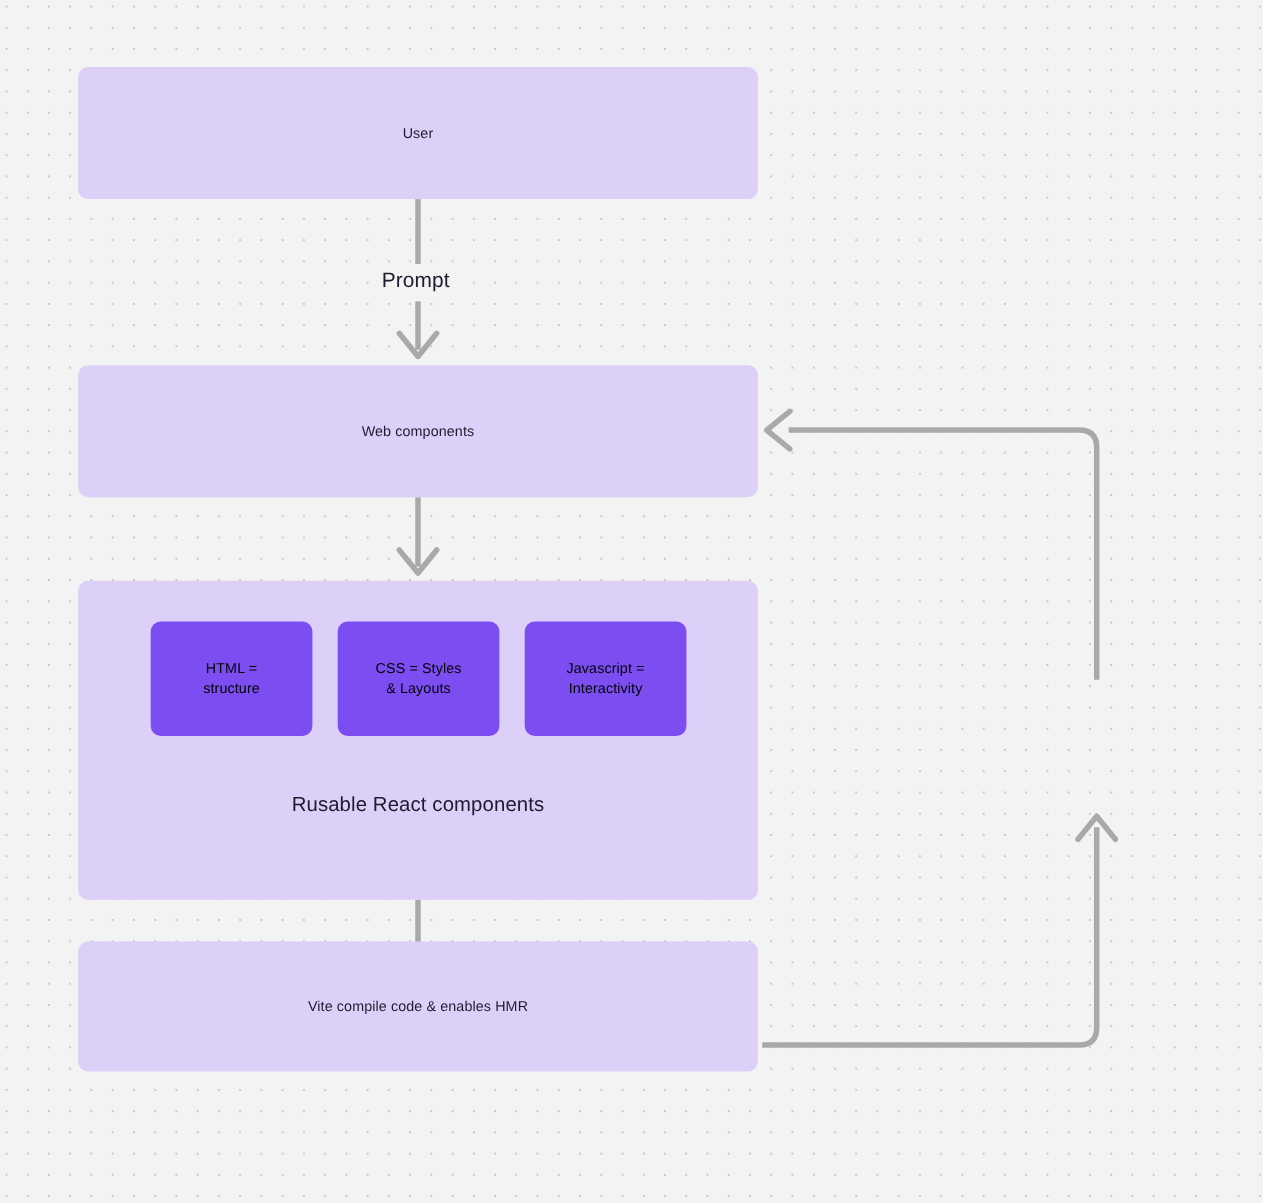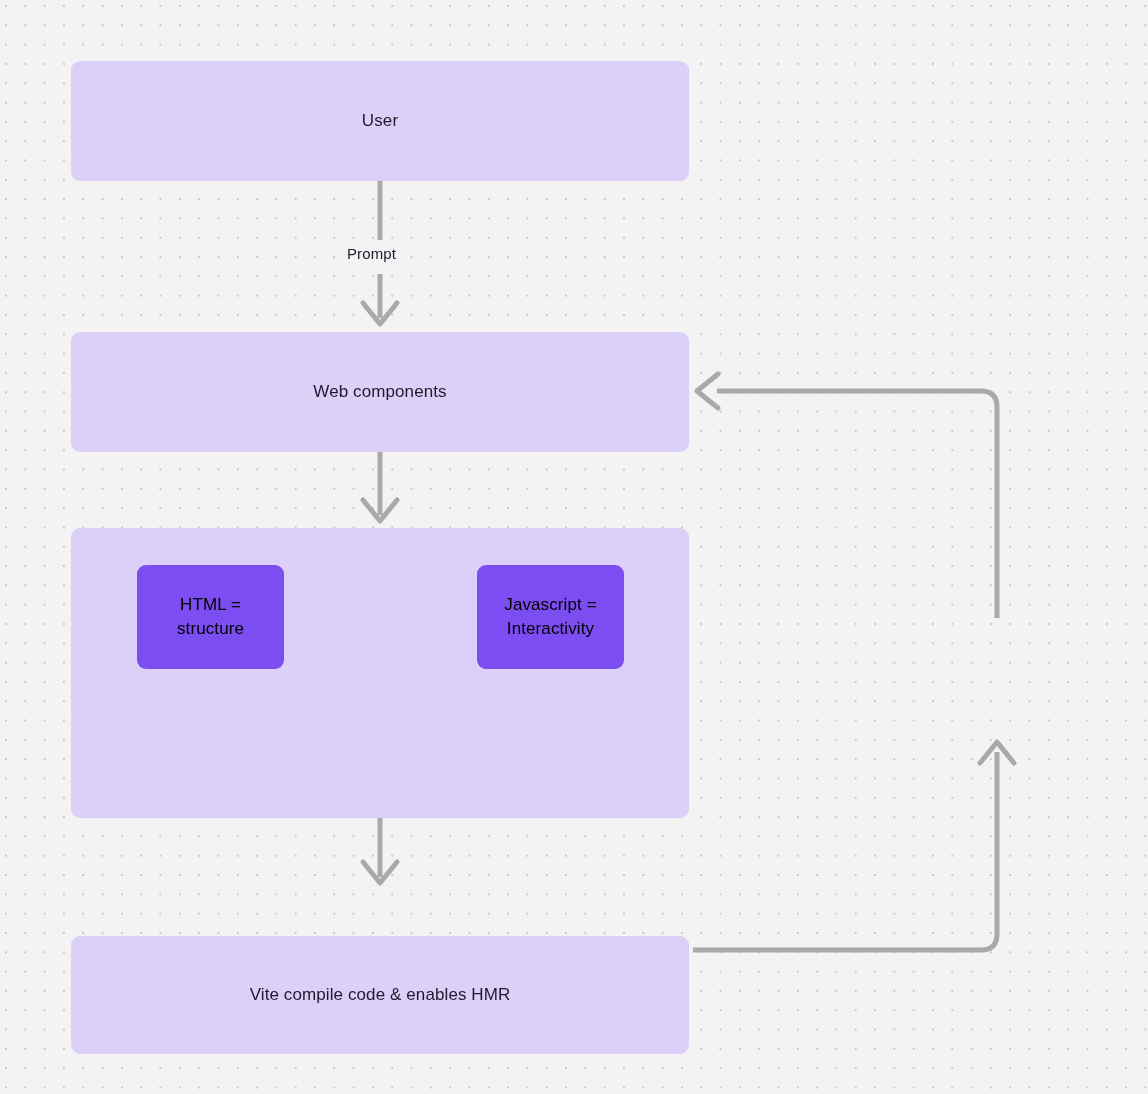--- a/index.html
+++ b/index.html
@@ -29,21 +29,21 @@
   }
   .node-light {
     background: #dcd0f8;
     color: #1f1a2e;
   }
   .node-dark {
     background: #7c4df0;
     color: #000000;
   }
   .node-label {
-    font-size: 17px;
+    font-size: 13px;
     line-height: 1.42;
     letter-spacing: 0.1px;
     white-space: pre-line;
   }
   .group-node {
     position: absolute;
     box-sizing: border-box;
     background: #dcd0f8;
     border-radius: 9px;
   }
@@ -51,21 +51,21 @@
     position: absolute;
     left: 0;
     right: 0;
     text-align: center;
     font-size: 18.5px;
     color: #1f1a2e;
     letter-spacing: 0.1px;
   }
   .edge-label {
     position: absolute;
-    font-size: 15px;
+    font-size: 19px;
     color: #1f1a2e;
     background: #f4f3f3;
     padding: 0 4px;
     white-space: nowrap;
     letter-spacing: 0.1px;
   }
   svg.edges {
     position: absolute;
     left: 0;
     top: 0;
@@ -122,26 +122,31 @@
     <span class="node-label">Web components</span>
   </div>
 
   <div class="group-node" style="left:71px; top:528px; width:618px; height:290px;">
 
     <div class="node node-dark" style="left:66px; top:37px; width:147px; height:104px;">
       <span class="node-label">HTML =
 structure</span>
     </div>
 
+    <div class="node node-dark" style="left:236px; top:37px; width:147px; height:104px;">
+      <span class="node-label">CSS = Styles
+&amp; Layouts</span>
+    </div>
 
     <div class="node node-dark" style="left:406px; top:37px; width:147px; height:104px;">
       <span class="node-label">Javascript =
 Interactivity</span>
     </div>
 
+    <div class="group-title" style="top:192px;">Rusable React components</div>
   </div>
 
-  <div class="node node-light" style="left:71px; top:936px; width:618px; height:118px;align-items:center;">
+  <div class="node node-light" style="left:71px; top:856px; width:618px; height:118px;align-items:center;">
     <span class="node-label">Vite compile code &amp; enables HMR</span>
   </div>
 
 
 </div>
 
 </body></html>

